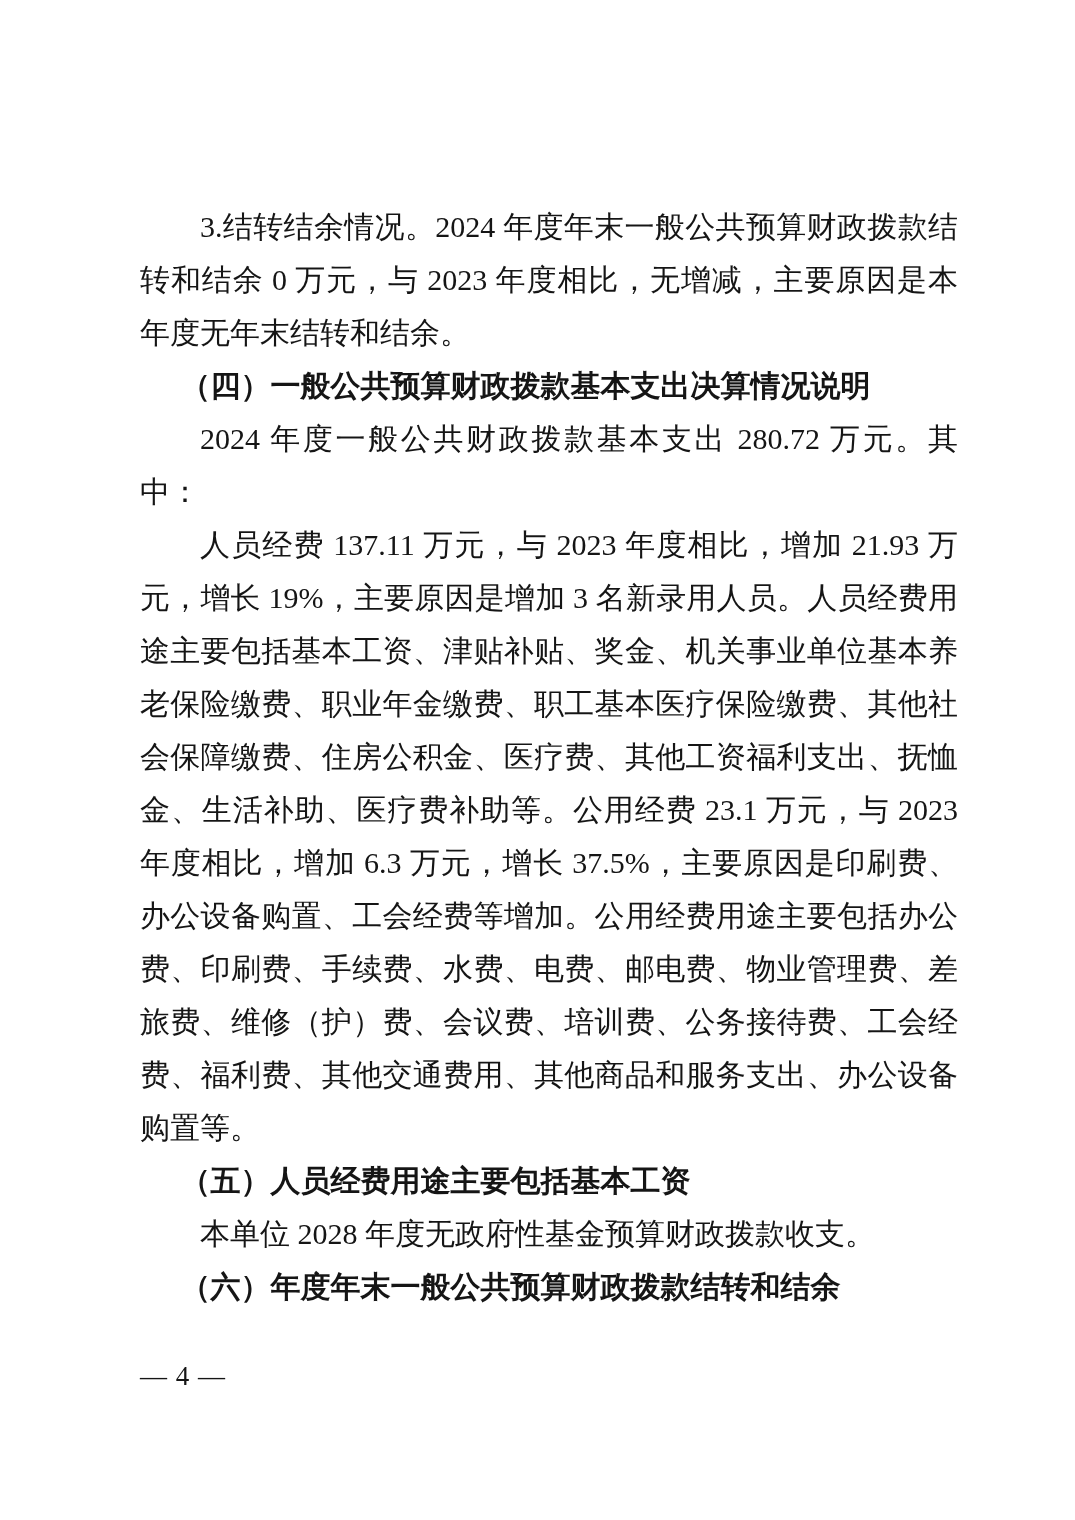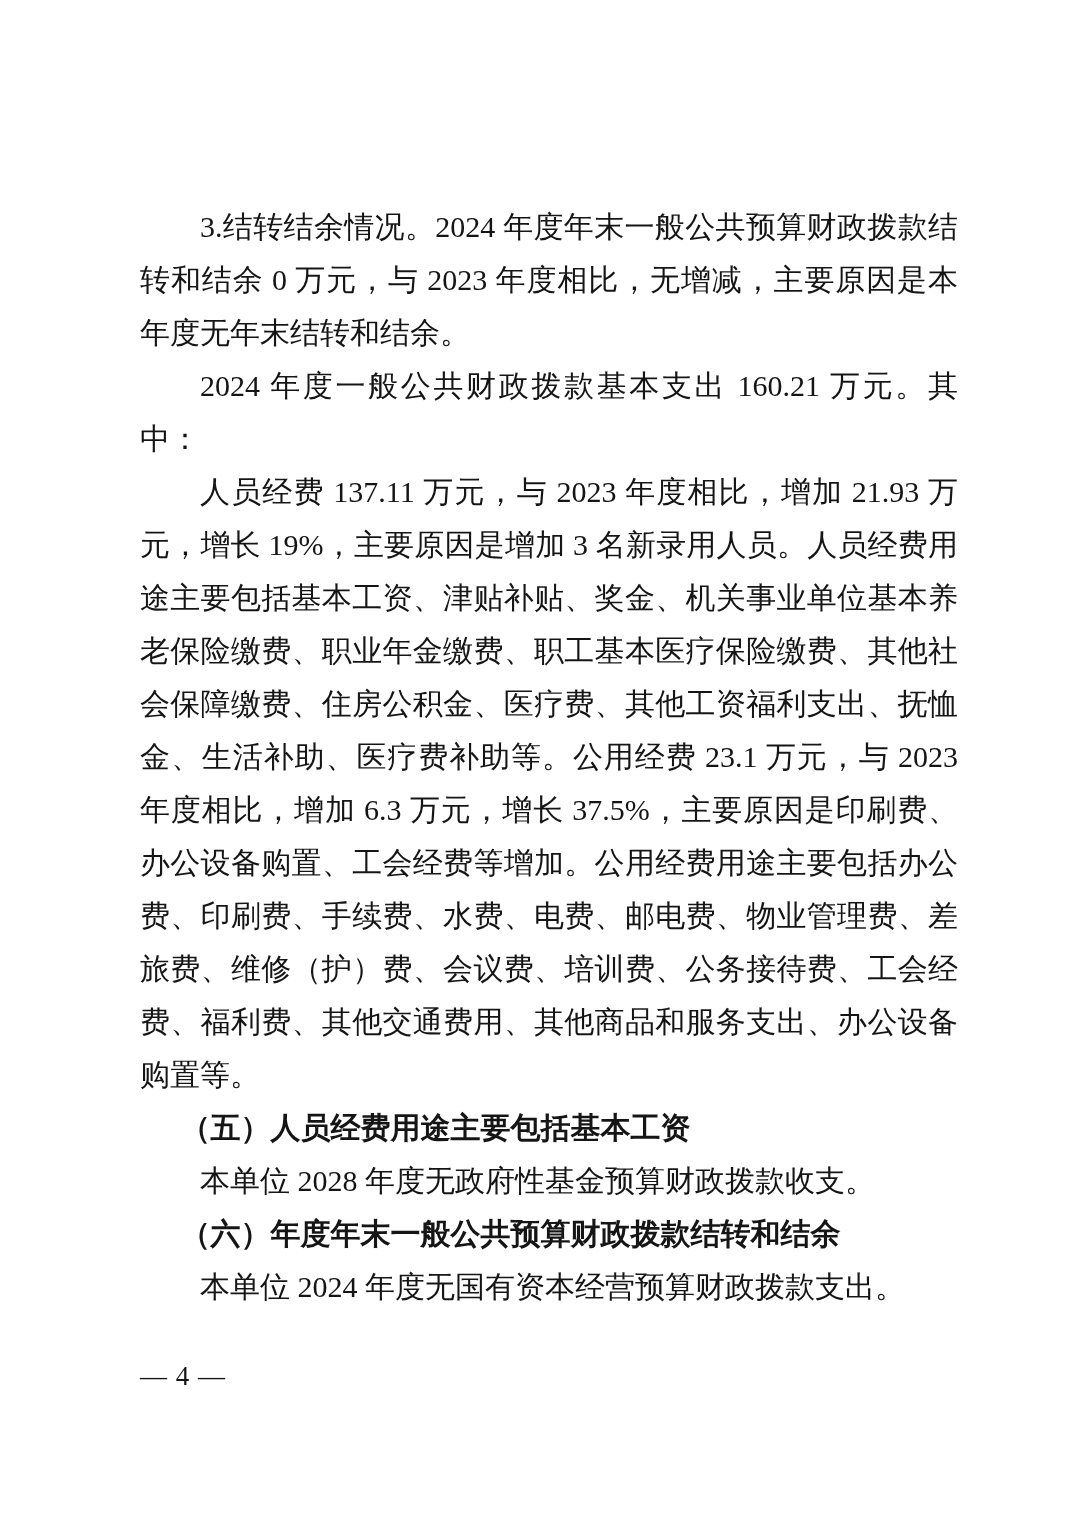--- a/index.html
+++ b/index.html
@@ -49,29 +49,29 @@
   }
 </style>
 </head>
 <body>
 
 <div class="page">
 
   <div class="doc">
     <p class="para">3.结转结余情况。2024 年度年末一般公共预算财政拨款结转和结余 0 万元，与 2023 年度相比，无增减，主要原因是本年度无年末结转和结余。</p>
 
+    <p class="heading">（四）一般公共预算财政拨款基本支出决算情况说明</p>
 
-    <p class="para">2024 年度一般公共财政拨款基本支出 160.21 万元。其中：</p>
+    <p class="para">2024 年度一般公共财政拨款基本支出 280.72 万元。其中：</p>
 
     <p class="para">人员经费 137.11 万元，与 2023 年度相比，增加 21.93 万元，增长 19%，主要原因是增加 3 名新录用人员。人员经费用途主要包括基本工资、津贴补贴、奖金、机关事业单位基本养老保险缴费、职业年金缴费、职工基本医疗保险缴费、其他社会保障缴费、住房公积金、医疗费、其他工资福利支出、抚恤金、生活补助、医疗费补助等。公用经费 23.1 万元，与 2023 年度相比，增加 6.3 万元，增长 37.5%，主要原因是印刷费、办公设备购置、工会经费等增加。公用经费用途主要包括办公费、印刷费、手续费、水费、电费、邮电费、物业管理费、差旅费、维修（护）费、会议费、培训费、公务接待费、工会经费、福利费、其他交通费用、其他商品和服务支出、办公设备购置等。</p>
 
     <p class="heading">（五）人员经费用途主要包括基本工资</p>
 
     <p class="para">本单位 2028 年度无政府性基金预算财政拨款收支。</p>
 
     <p class="heading">（六）年度年末一般公共预算财政拨款结转和结余</p>
 
-    <p class="para">本单位 2024 年度无国有资本经营预算财政拨款支出。</p>
   </div>
 
   <div class="page-footer">— 4 —</div>
 
 </div>
 
 </body></html>

